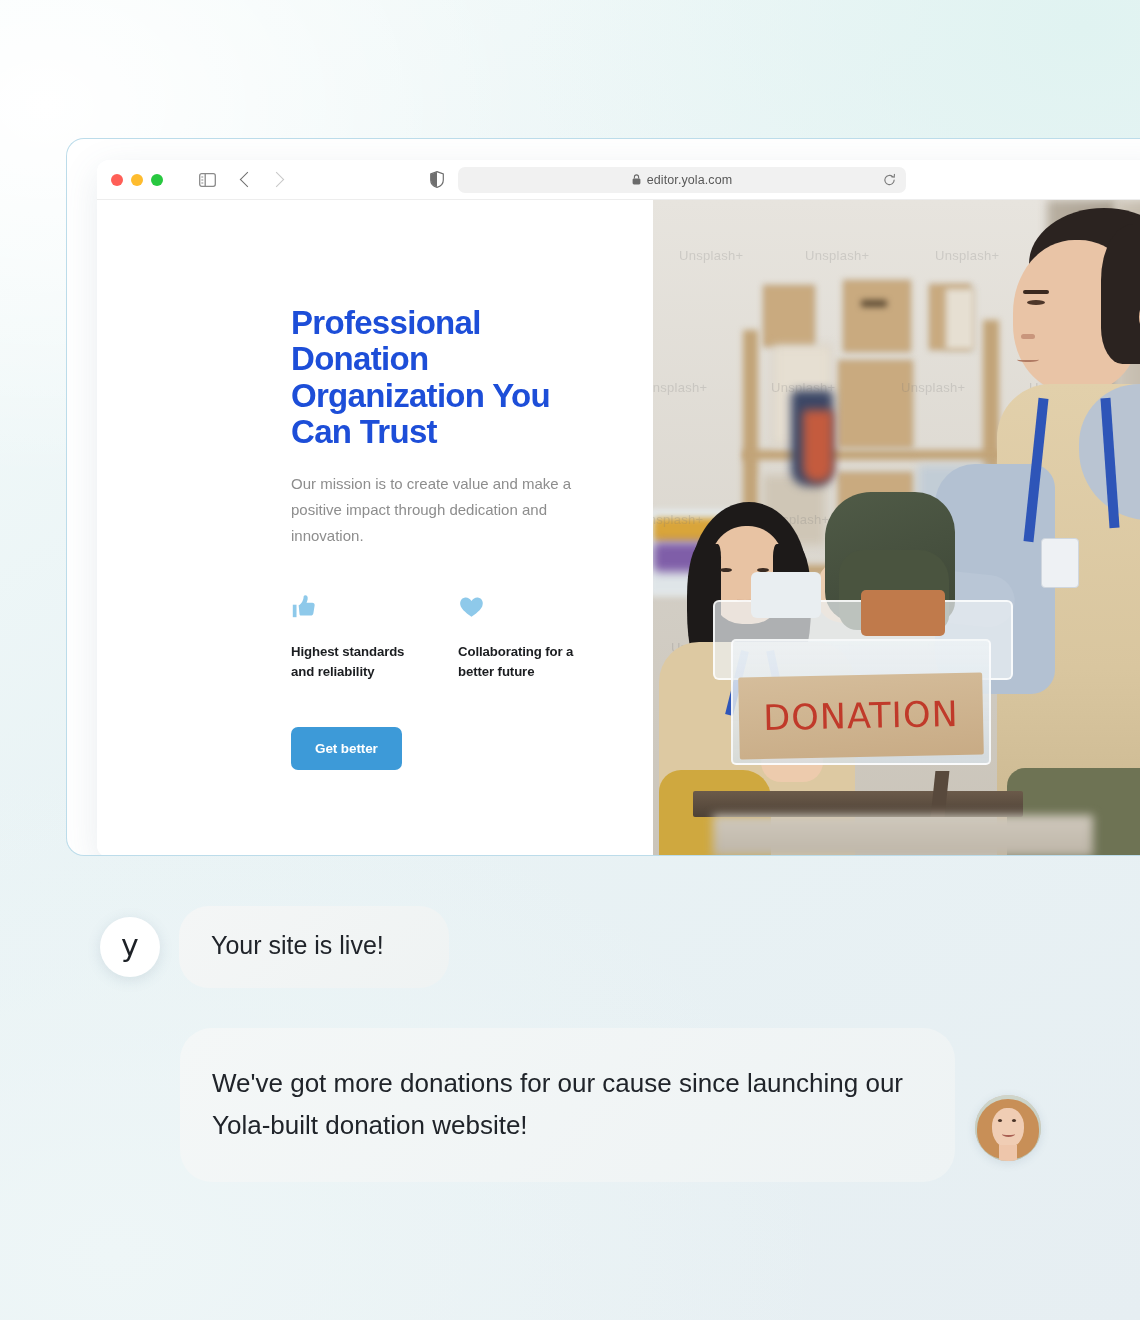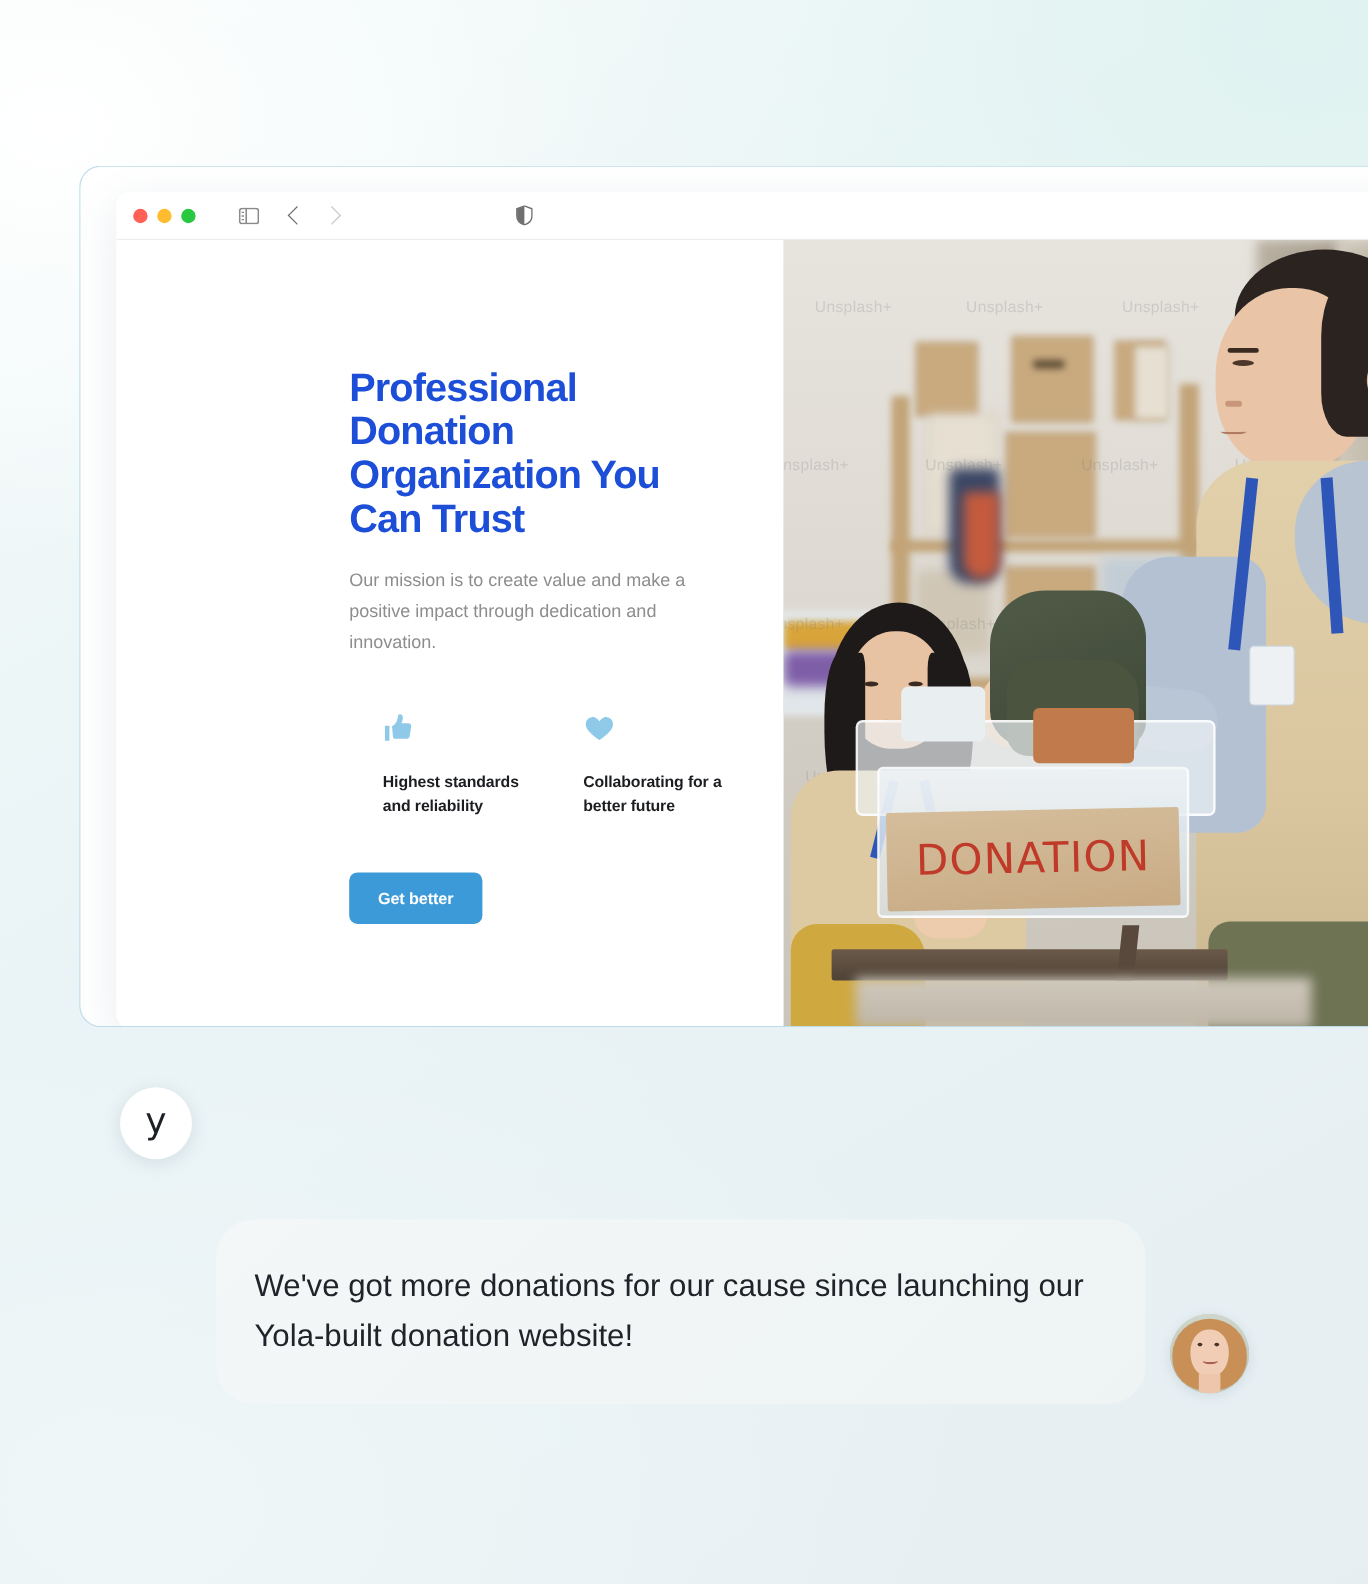--- a/index.html
+++ b/index.html
@@ -130,21 +130,20 @@
     margin-top: 21px;
     font-size: 15px;
     line-height: 1.73;
     color: #8d8d8d;
     width: 285px;
   }
   #feature-row {
     margin-top: 44px;
     display: flex;
     gap: 32px;
-    justify-content: flex-end;
   }
   .feature-item { width: 135px; }
   .feature-icon { color: #8ec9ea; display: block; height: 30px; }
   .feature-label {
     margin-top: 19px;
     font-size: 13.2px;
     font-weight: 700;
     line-height: 1.55;
     color: #1b1d20;
     letter-spacing: -0.1px;
@@ -267,21 +266,21 @@
     background: linear-gradient(135deg, #f4f6f6 0%, #eff3f3 100%);
     border-radius: 30px;
     padding: 26px 32px 28px 32px;
     min-width: 270px;
   }
   #bubble-1-text { font-size: 25px; color: #20242a; line-height: 1.1; }
 
   #bubble-2 {
     position: absolute;
     left: 180px;
-    top: 136px;
+    top: 148px;
     width: 775px;
     background: linear-gradient(135deg, #f4f7f7 0%, #eef3f4 100%);
     border-radius: 32px;
     padding: 34px 34px 36px 32px;
   }
   #bubble-2-text { font-size: 26px; line-height: 1.62; color: #20242a; }
 
   #customer-avatar {
     position: absolute;
     left: 975px;
@@ -334,20 +333,35 @@
           <span class="chev"></span>
         </div>
 
         <div id="privacy-shield" class="tb-icon">
           <svg width="14" height="17" viewBox="0 0 14 17">
             <path d="M7 0.6 L13.3 3 V9 C13.3 12.6 10.6 15.3 7 16.4 C3.4 15.3 0.7 12.6 0.7 9 V3 Z" fill="#ffffff" stroke="#6f6f6f" stroke-width="1.2"></path>
             <path d="M7 0.9 L7 16.1 C3.6 15 1 12.4 1 9 V3.2 Z" fill="#6f6f6f"></path>
           </svg>
         </div>
 
+        <div id="url-bar">
+          <span id="url-lock">
+            <svg width="9" height="11" viewBox="0 0 9 11">
+              <rect x="0.6" y="4.4" width="7.8" height="6.1" rx="1.4" fill="#6b6b6b"></rect>
+              <path d="M2.4 4.6 V3 a2.1 2.1 0 0 1 4.2 0 V4.6" fill="none" stroke="#6b6b6b" stroke-width="1.1"></path>
+            </svg>
+          </span>
+          <span id="url-text">editor.yola.com</span>
+          <span id="reload-button">
+            <svg width="13" height="13" viewBox="0 0 14 14" fill="none">
+              <path d="M12 7a5 5 0 1 1-1.6-3.65" stroke="#7b7b7b" stroke-width="1.2" stroke-linecap="round"></path>
+              <path d="M12.3 0.9 L12.1 3.9 L9.2 3.5" stroke="#7b7b7b" stroke-width="1.2" stroke-linecap="round" stroke-linejoin="round" fill="none"></path>
+            </svg>
+          </span>
+        </div>
       </div>
 
       <div id="page-content">
 
         <div id="hero-left">
           <div id="hero-copy">
             <h1 id="hero-title">Professional Donation Organization You Can Trust</h1>
             <p id="hero-subtitle">Our mission is to create value and make a positive impact through dedication and innovation.</p>
 
             <div id="feature-row">
@@ -493,20 +507,23 @@
       </div>
     </div>
   </div>
 
   <div id="chat-area">
 
     <div id="msg-row-1">
       <div id="yola-avatar">
         <span id="yola-avatar-letter">y</span>
       </div>
+      <div id="bubble-1">
+        <span id="bubble-1-text">Your site is live!</span>
+      </div>
     </div>
 
     <div id="bubble-2">
       <span id="bubble-2-text">We've got more donations for our cause since launching our Yola-built donation website!</span>
     </div>
 
   </div>
 
   <div id="customer-avatar">
     <div class="ca-bg"></div>

